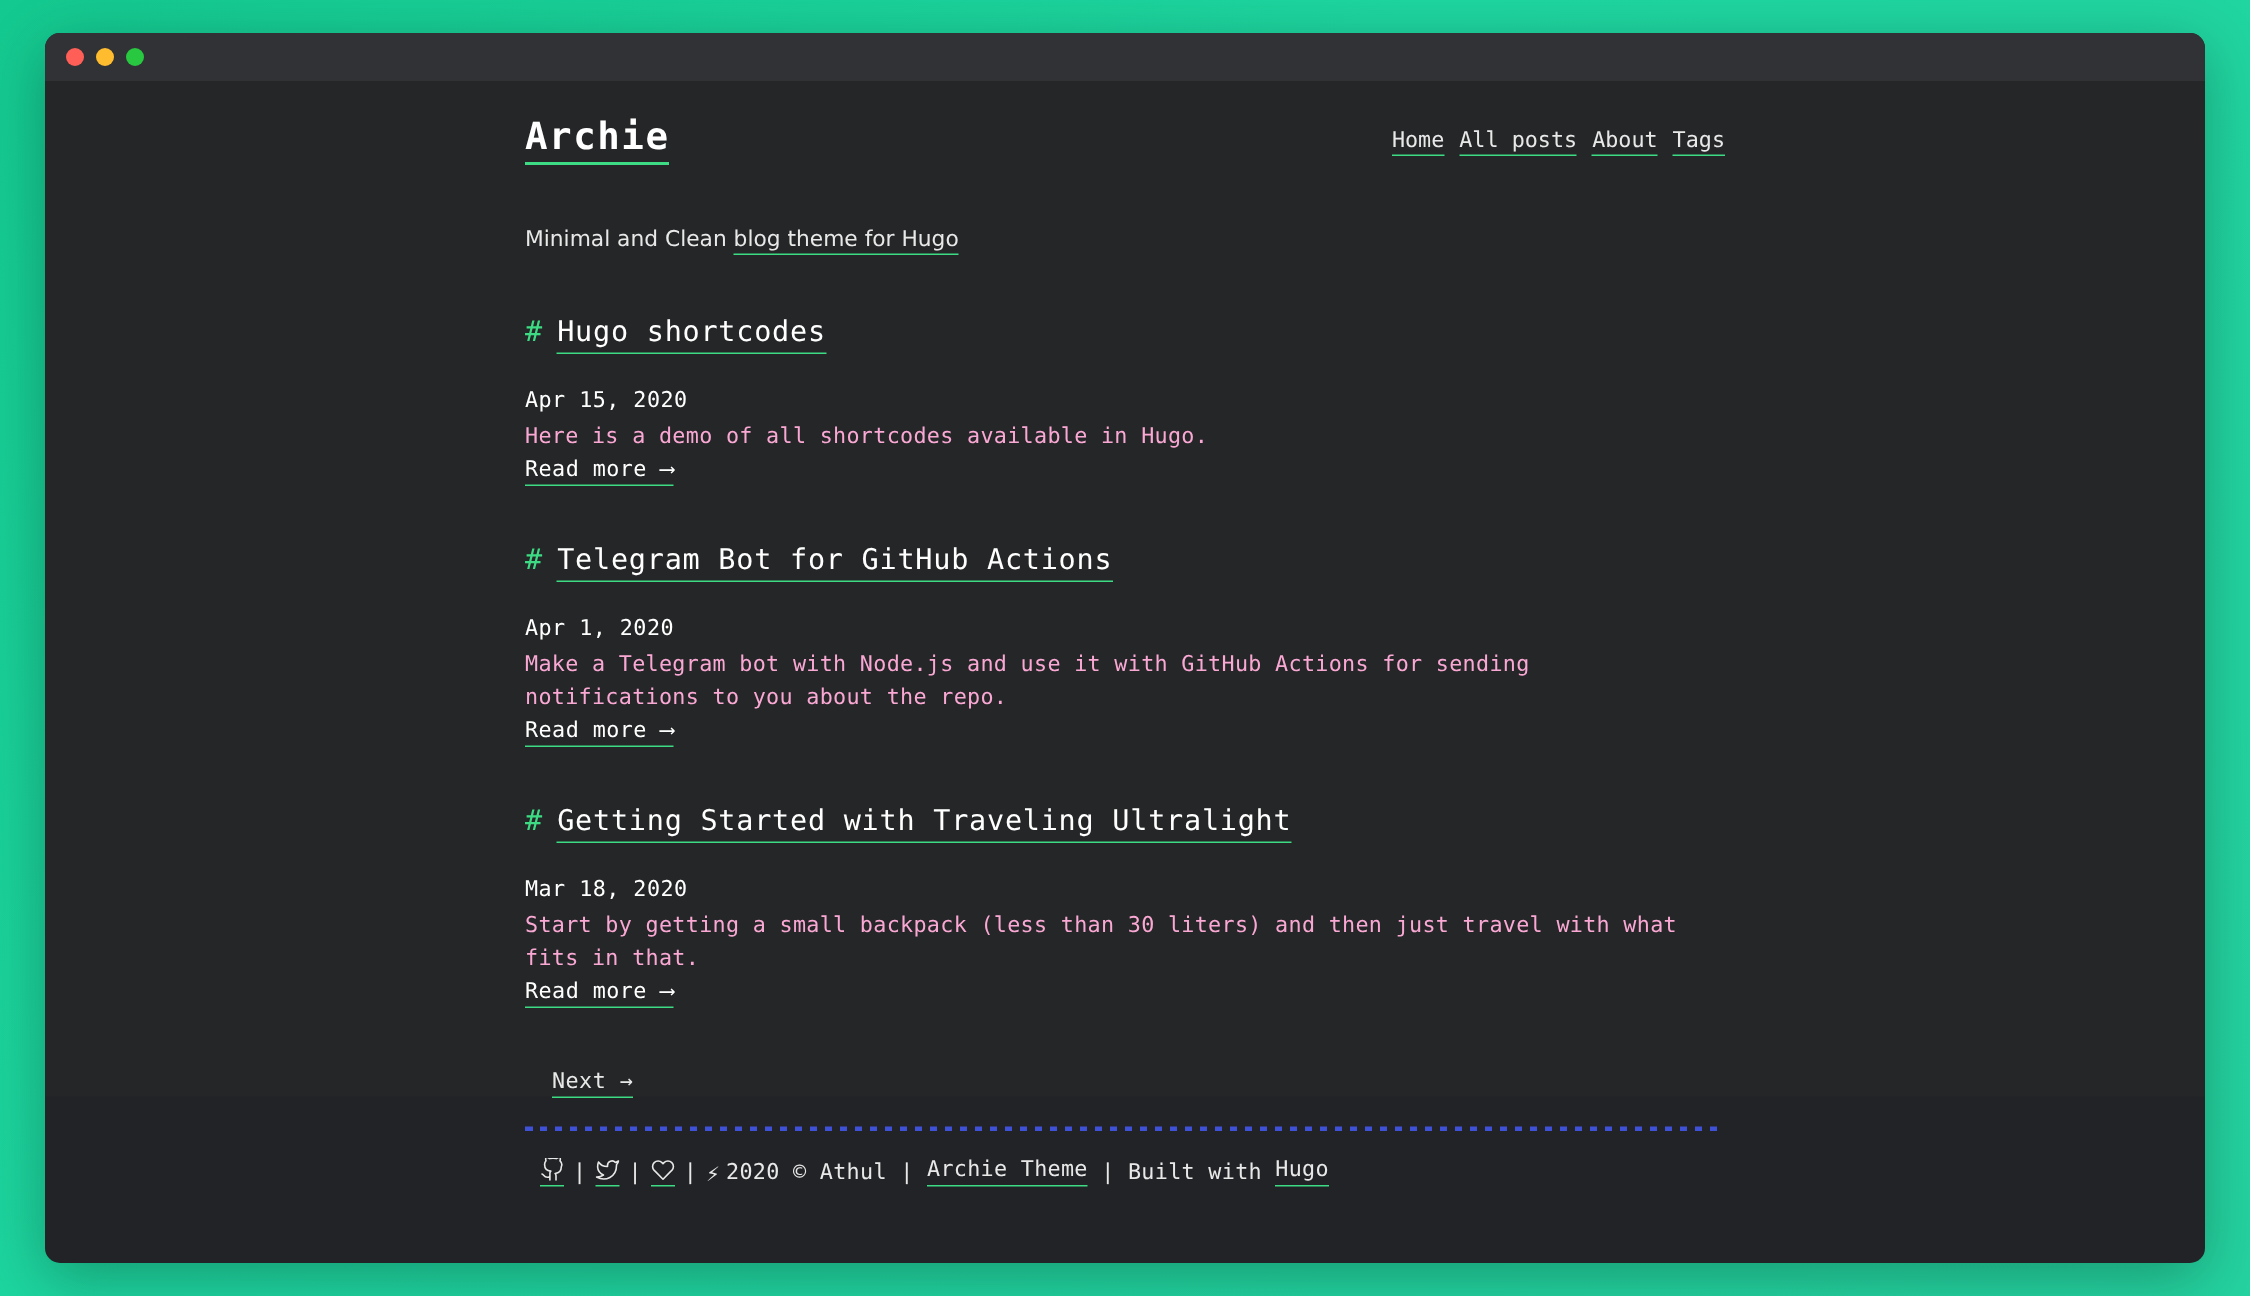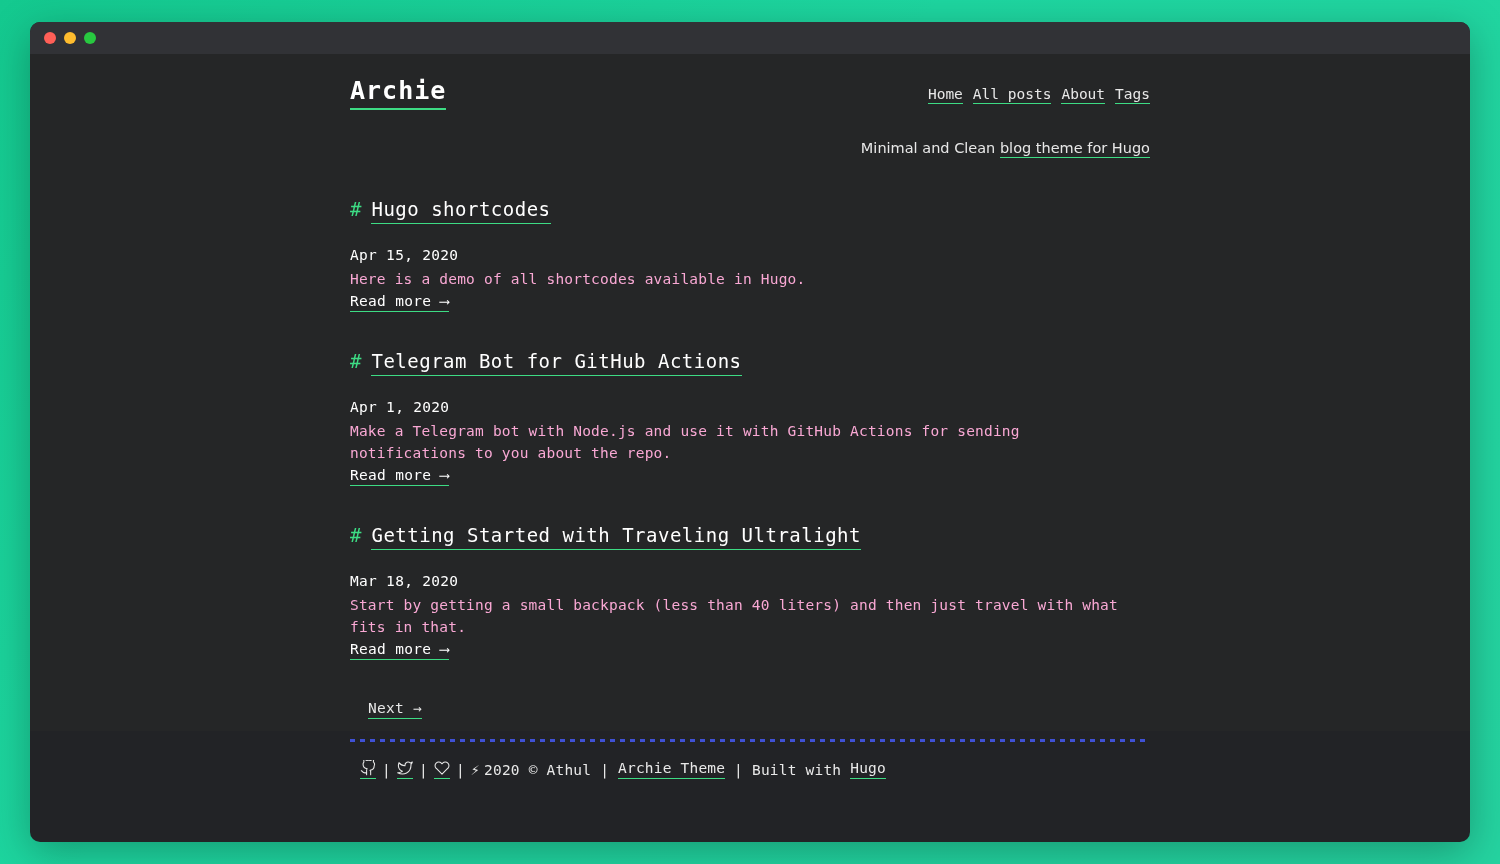--- a/index.html
+++ b/index.html
@@ -86,25 +86,24 @@
   .nav-link {
     font-size: 14.5px;
     color: #e8e8e8;
     text-decoration: none;
     border-bottom: 1px solid #3ddc84;
     padding-bottom: 1px;
     white-space: pre;
   }
 
   #subtitle {
-    margin-top: 30px;
+    margin-top: 42px;
     font-size: 14.5px;
     color: #e8e8e8;
     font-family: "DejaVu Sans", sans-serif;
-    text-align: right;
   }
   #subtitle .inline-link {
     color: #e8e8e8;
     text-decoration: none;
     border-bottom: 1px solid #3ddc84;
     padding-bottom: 1px;
   }
 
   #posts { margin-top: 42px; }
 
@@ -250,21 +249,21 @@
           <div class="post-summary">Make a Telegram bot with Node.js and use it with GitHub Actions for sending notifications to you about the repo.</div>
           <a class="read-more" href="#">Read more ⟶</a>
         </div>
 
         <div class="post">
           <div class="post-title-row">
             <span class="hash">#</span>
             <a class="post-title" href="#">Getting Started with Traveling Ultralight</a>
           </div>
           <div class="post-date">Mar 18, 2020</div>
-          <div class="post-summary">Start by getting a small backpack (less than 40 liters) and then just travel with what fits in that.</div>
+          <div class="post-summary">Start by getting a small backpack (less than 30 liters) and then just travel with what fits in that.</div>
           <a class="read-more" href="#">Read more ⟶</a>
         </div>
 
       </div>
 
       <div id="pagination">
         <a id="next-link" href="#">Next →</a>
       </div>
 
       <div id="divider"></div>

